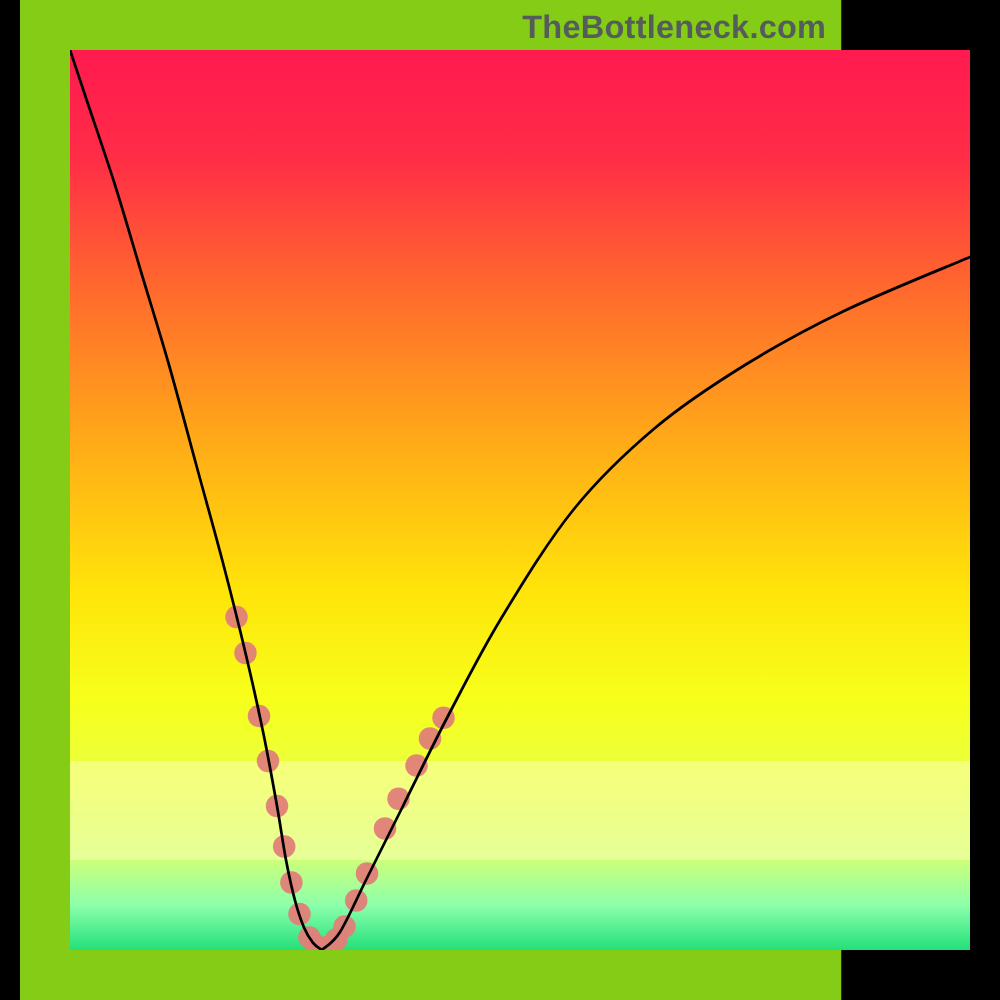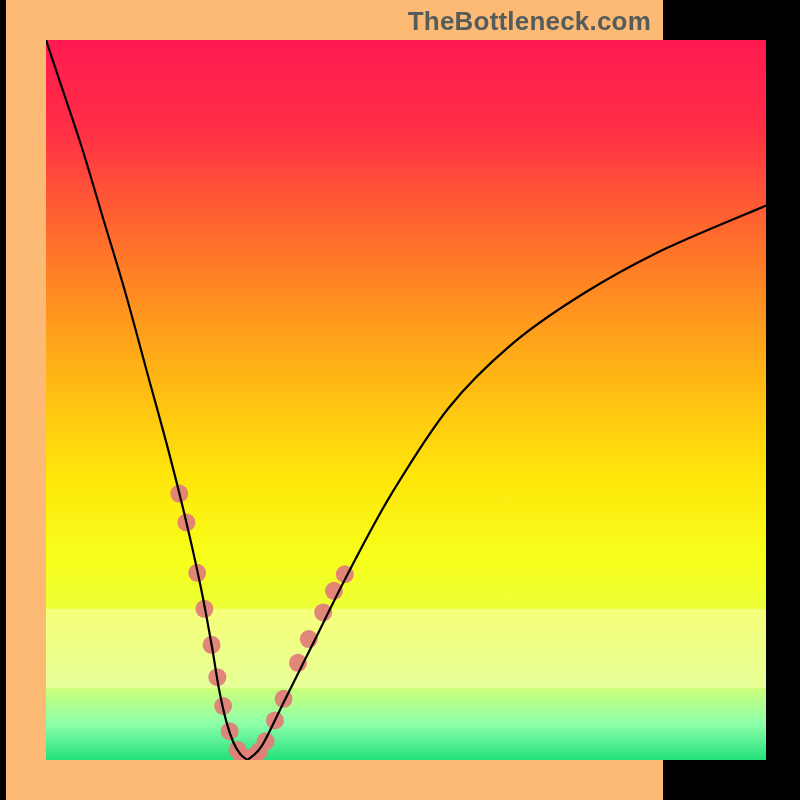--- a/index.html
+++ b/index.html
@@ -5,24 +5,24 @@
   html, body {
     margin: 0;
     padding: 0;
     width: 800px;
     height: 800px;
     overflow: hidden;
     background: #000;
   }
   .frame {
     position: absolute;
-    top: 0; left: 6px;
+    top: 0; left: 16px;
     width: 657px;
     height: 800px;
-    background: #fdba74;
+    background: #84cc16;
   }
   .plot {
     position: absolute;
     top: 40px;
     left: 40px;
     width: 720px;
     height: 720px;
     overflow: hidden;
   }
   .watermark {

